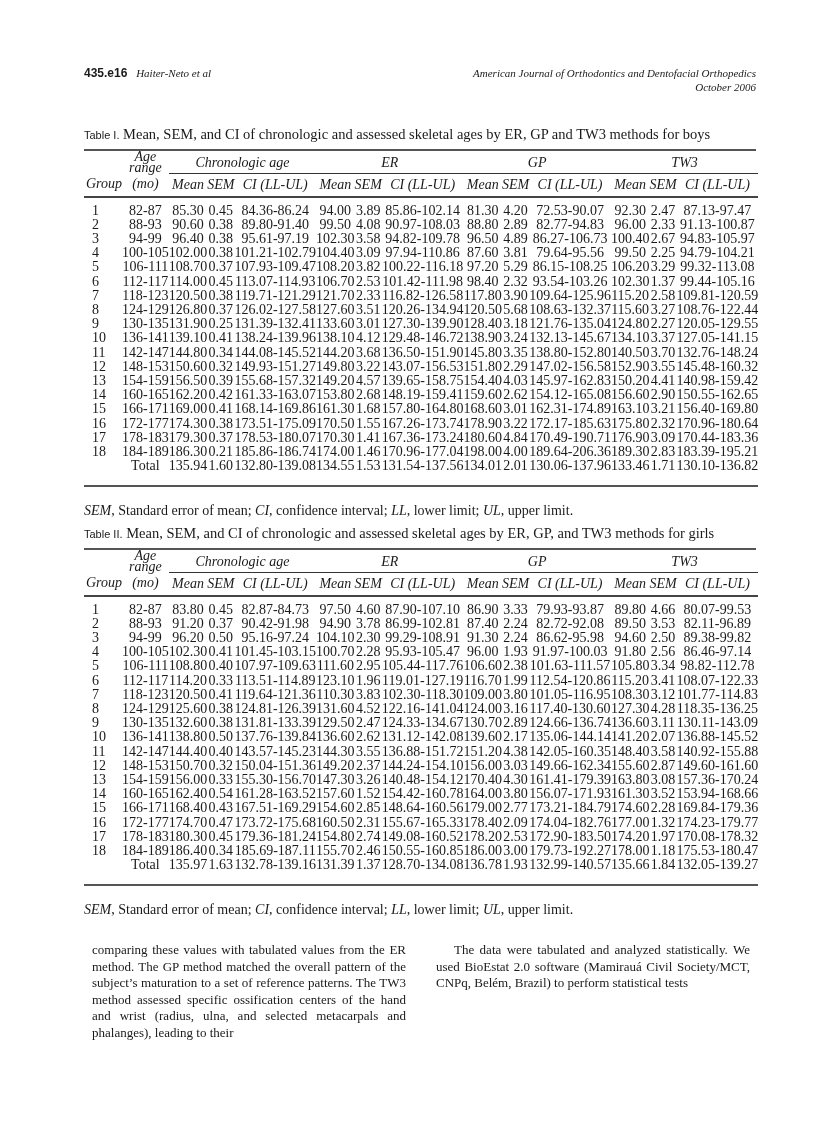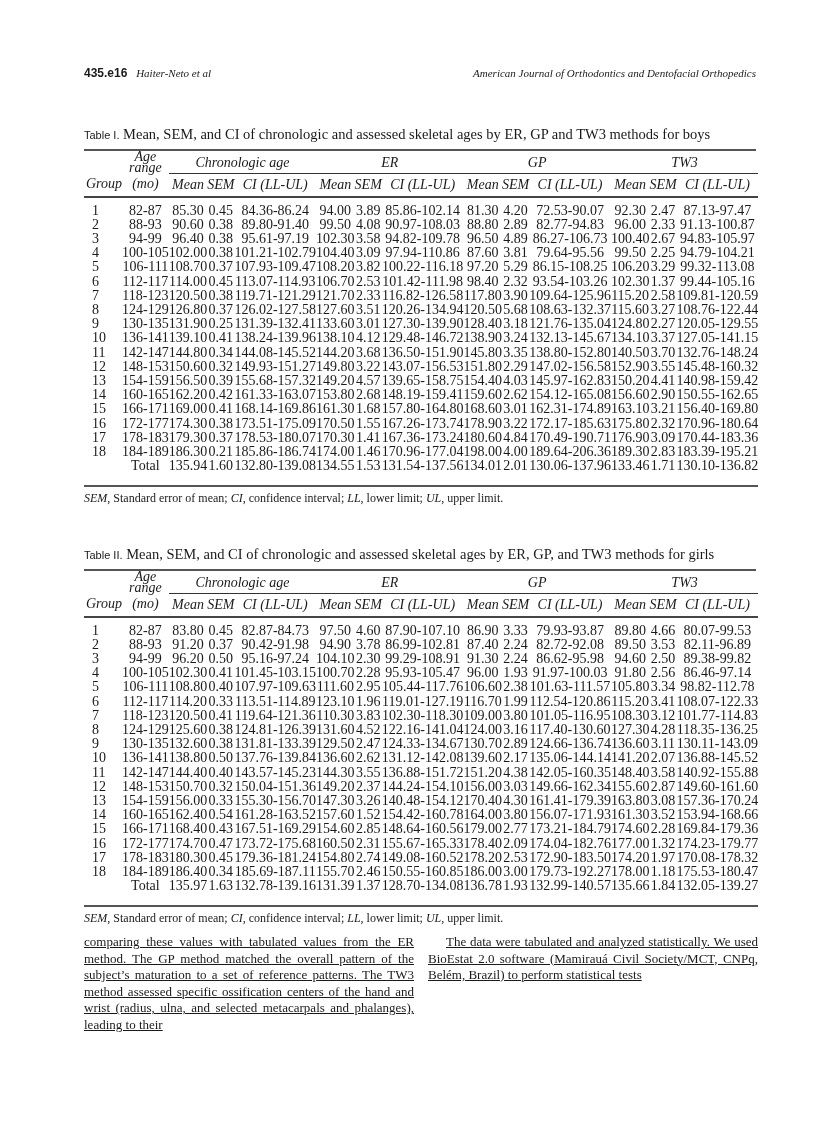--- a/index.html
+++ b/index.html
@@ -18,39 +18,40 @@
   table { border-collapse: collapse; width: 100%; font-size: 14px; }
   th { font-weight: normal; font-style: italic; padding: 0; }
   td { padding: 0; text-align: center; white-space: nowrap; height: 14.2px; line-height: 14.2px; }
   .hdr-row1 th { height: 14px; vertical-align: bottom; }
   .hdr-row1 th.span { border-bottom: 1px solid #333; padding-bottom: 2px; }
   .hdr-row2 th { height: 22px; vertical-align: middle; border-bottom: 2px solid #444; }
   .col-group { text-align: left; width: 34px; padding-left: 2px; }
   td.col-group { text-align: left; padding-left: 8px; }
   .first-data td { padding-top: 6px; }
   .tbody-end td { border-bottom: 2px solid #555; padding-bottom: 12px; }
-  .footnote { font-size: 12px; margin-top: 4px; }
+  .footnote { font-size: 14px; margin-top: 16px; }
   .footnote i { font-style: italic; }
 
   .body-text { position: absolute; top: 934px; width: 330px; font-size: 13px; line-height: 16.6px; text-align: justify; }
   .col-left { left: 84px; }
   .col-right { left: 428px; }
   .indent { text-indent: 18px; }
-  p { margin: 0; text-decoration: underline; }
+  p { margin: 8px; }
 </style>
 </head>
 <body>
 
 <div class="running-head">
   <div class="rh-left">
     <span class="rh-page">435.e16</span>
     <span class="rh-author">Haiter-Neto et al</span>
   </div>
   <div class="rh-right">
     <div>American Journal of Orthodontics and Dentofacial Orthopedics</div>
+    <div>October 2006</div>
   </div>
 </div>
 
 <div class="table-block" style="top:126px;">
   <div class="tbl-caption">
     <span class="tbl-label">Table I.</span>
     <span>Mean, SEM, and CI of chronologic and assessed skeletal ages by ER, GP and TW3 methods for boys</span>
   </div>
   <div class="rule-thick"></div>
   <table>
@@ -385,21 +386,21 @@
           <td>1.71</td>
           <td>130.10-136.82</td>
         </tr>
       </tbody>
   </table>
   <div class="footnote">
     <i>SEM</i><span>, Standard error of mean; </span><i>CI</i><span>, confidence interval; </span><i>LL</i><span>, lower limit; </span><i>UL</i><span>, upper limit.</span>
   </div>
 </div>
 
-<div class="table-block" style="top:546px;">
+<div class="table-block" style="top:525px;">
   <div class="tbl-caption">
     <span class="tbl-label">Table II.</span>
     <span>Mean, SEM, and CI of chronologic and assessed skeletal ages by ER, GP, and TW3 methods for girls</span>
   </div>
   <div class="rule-thick"></div>
   <table>
     <thead>
       <tr class="hdr-row1">
         <th class="col-group"></th>
         <th style="width:52px;line-height:11px;"><span>Age</span><br><span>range</span></th>

